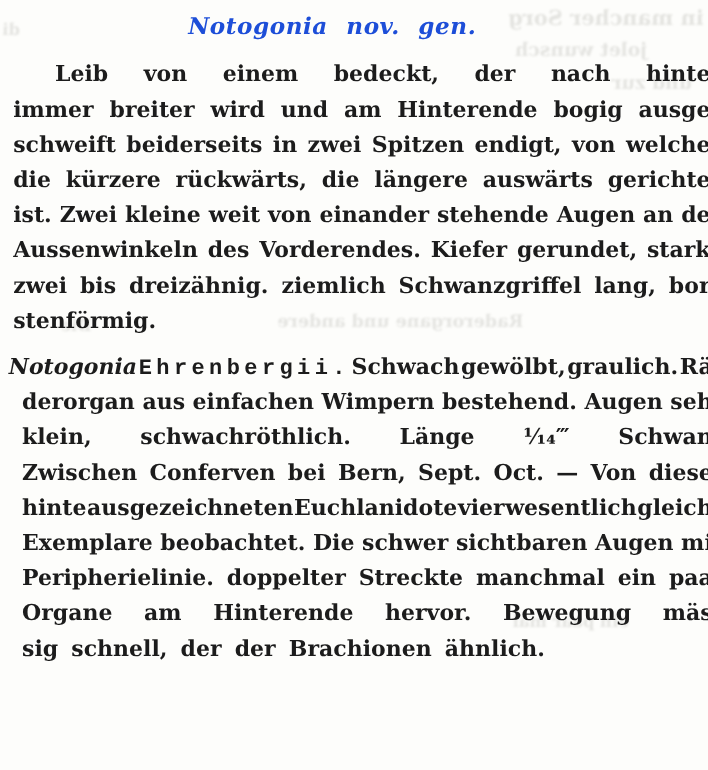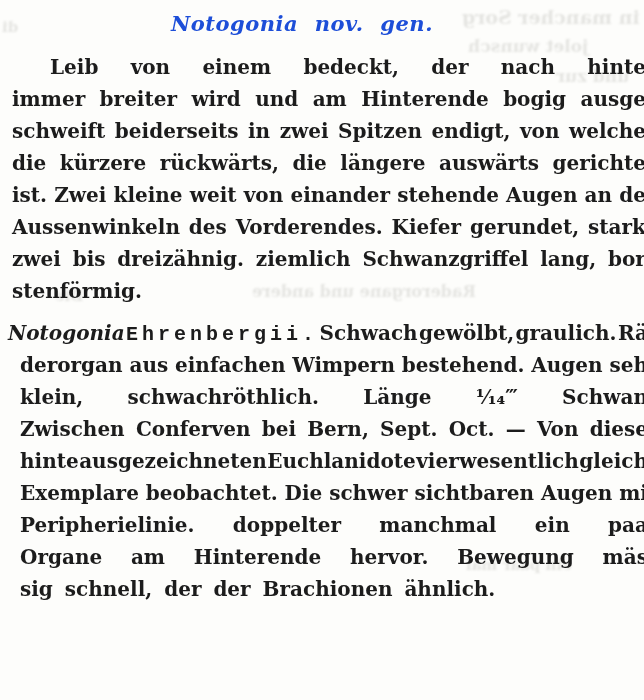--- a/index.html
+++ b/index.html
@@ -72,21 +72,21 @@
         <div class="line"><span class="w">zwei</span><span class="w">bis</span><span class="w">dreizähnig.</span><span class="w">ziemlich</span><span class="w">Schwanzgriffel</span><span class="w">lang,</span><span class="w">bor</span></div>
         <div class="line last">stenförmig.</div>
       </div>
       <div class="para p2">
         <div class="line first"><span class="w it">Notogonia</span><span class="w sp">Ehrenbergii.</span><span class="w">Schwach</span><span class="w">gewölbt,</span><span class="w">graulich.</span><span class="w">Rä</span></div>
         <div class="line"><span class="w">derorgan</span><span class="w">aus</span><span class="w">einfachen</span><span class="w">Wimpern</span><span class="w">bestehend.</span><span class="w">Augen</span><span class="w">seh</span></div>
         <div class="line"><span class="w">klein,</span><span class="w">schwachröthlich.</span><span class="w">Länge</span><span class="w">¹⁄₁₄‴</span><span class="w">Schwan</span></div>
         <div class="line"><span class="w">Zwischen</span><span class="w">Conferven</span><span class="w">bei</span><span class="w">Bern,</span><span class="w">Sept.</span><span class="w">Oct.</span><span class="w">—</span><span class="w">Von</span><span class="w">diese</span></div>
         <div class="line"><span class="w">hinte</span><span class="w">ausgezeichneten</span><span class="w">Euchlanidote</span><span class="w">vier</span><span class="w">wesentlich</span><span class="w">gleich</span></div>
         <div class="line"><span class="w">Exemplare</span><span class="w">beobachtet.</span><span class="w">Die</span><span class="w">schwer</span><span class="w">sichtbaren</span><span class="w">Augen</span><span class="w">mi</span></div>
-        <div class="line"><span class="w">Peripherielinie.</span><span class="w">doppelter</span><span class="w">manchmal</span><span class="w">ein</span><span class="w">paa</span></div>
+        <div class="line"><span class="w">Peripherielinie.</span><span class="w">doppelter</span><span class="w">Streckte</span><span class="w">manchmal</span><span class="w">ein</span><span class="w">paa</span></div>
         <div class="line"><span class="w">Organe</span><span class="w">am</span><span class="w">Hinterende</span><span class="w">hervor.</span><span class="w">Bewegung</span><span class="w">mäs</span></div>
         <div class="line last">sig schnell, der der Brachionen ähnlich.</div>
       </div>
     </div>
   <div id="ghost-layer">
       <span class="ghost" style="left: 462px; top: 6px; font-size: 19px;">in mancher Sorg</span>
       <span class="ghost" style="left: 468px; top: 36px; font-size: 17px;">jolet wunsch</span>
       <span class="ghost" style="left: 556px; top: 66px; font-size: 17px;">und zur</span>
       <span class="ghost" style="left: 2px; top: 18px; font-size: 15px;">di</span>
       <span class="ghost" style="left: 252px; top: 282px; font-size: 16px;">Raderorgane und andere</span>

